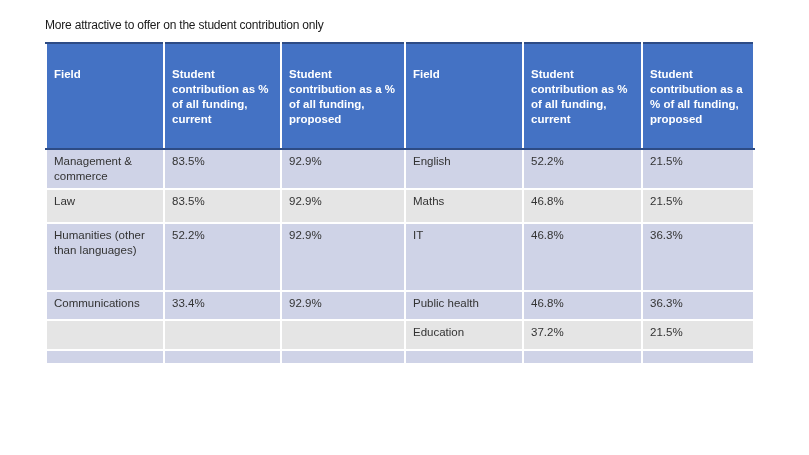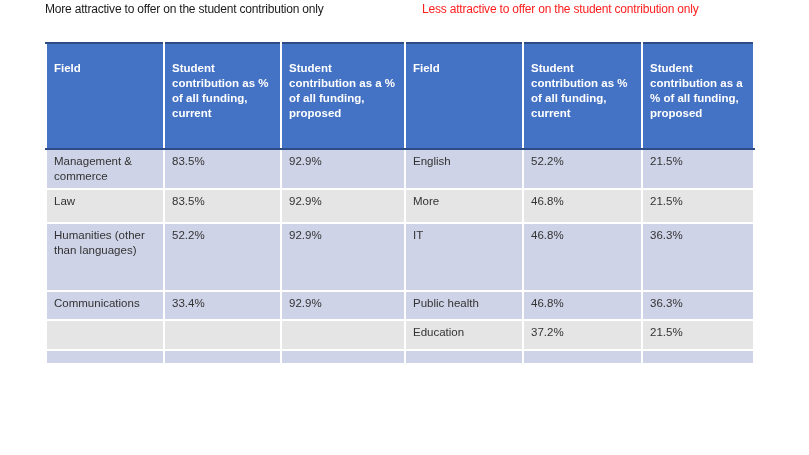--- a/index.html
+++ b/index.html
@@ -6,21 +6,21 @@
   body{
     width:809px;height:455px;
     background:#ffffff;
     font-family:"Liberation Sans", sans-serif;
     position:relative;
     overflow:hidden;
   }
   .slide{position:absolute;inset:0;overflow:hidden;}
 
   .title{
-    position:absolute;top:1px;
+    position:absolute;top:17px;
     font-size:12px;line-height:16px;
     white-space:nowrap;
     letter-spacing:-0.2px;
   }
   .title-left{left:45px;color:#1a1a1a;}
   .title-right{left:422px;color:#ff2020;}
 
   table.slide-table{
     position:absolute;left:45px;top:42px;
     width:708px;
@@ -35,33 +35,32 @@
     overflow:hidden;
     word-wrap:break-word;
   }
   .slide-table th{
     background:#4472c4;
     color:#ffffff;
     font-weight:bold;
     text-align:left;
     border-top:2px solid #2d4b85;
     border-bottom:2px solid #2d4b85;
-    padding-top:17px;
+    padding-top:23px;
   }
   .slide-table td{color:#333333;}
   tr.band-a td{background:#cfd3e7;}
   tr.band-b td{background:#e5e5e5;}
 </style>
 </head>
 <body>
 
 <div class="slide">
 
   <div class="title title-left">More attractive to offer on the student contribution only</div>
-  <div class="title title-right">Less attractive to offer on the student contribution only</div>
 
   <table class="slide-table">
     <colgroup>
       <col style="width:118px">
         <col style="width:117px">
         <col style="width:124px">
       <col style="width:118px">
         <col style="width:119px">
         <col style="width:112px">
     </colgroup>
@@ -81,21 +80,21 @@
         <td>83.5%</td>
         <td>92.9%</td>
         <td>English</td>
         <td>52.2%</td>
         <td>21.5%</td>
       </tr>
       <tr class="band-b" style="height:34px">
         <td>Law</td>
         <td>83.5%</td>
         <td>92.9%</td>
-        <td>More</td>
+        <td>Maths</td>
         <td>46.8%</td>
         <td>21.5%</td>
       </tr>
       <tr class="band-a" style="height:68px">
         <td>Humanities (other than languages)</td>
         <td>52.2%</td>
         <td>92.9%</td>
         <td>IT</td>
         <td>46.8%</td>
         <td>36.3%</td>

